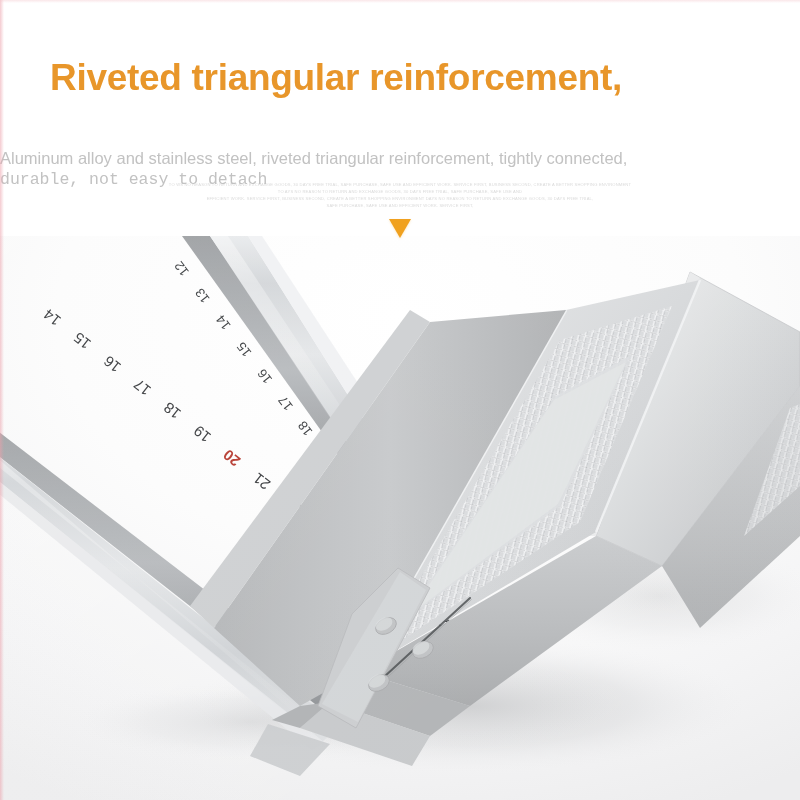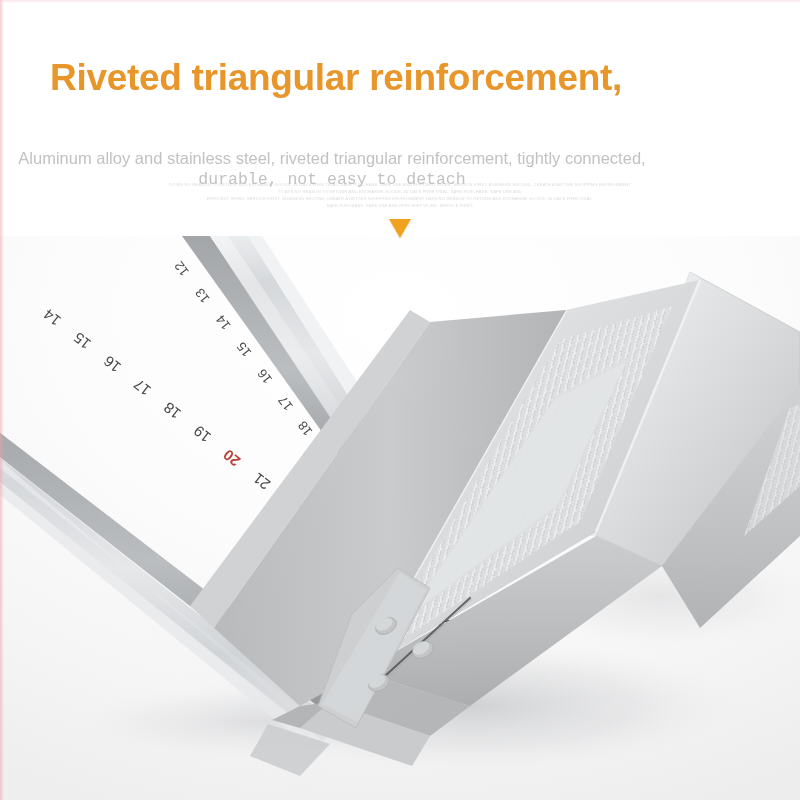--- a/index.html
+++ b/index.html
@@ -36,21 +36,20 @@
     font-size:37px;
     font-weight:bold;
     line-height:1.22;
     letter-spacing:-0.3px;
     z-index:30;
   }
   .headline .l2 { display:block; }
 
   .subtitle {
     position:absolute; top:147px; left:0; width:664px;
-    text-align:center;
     color:#c2c2c2;
     font-size:16.5px;
     font-weight:normal;
     line-height:1.35;
     z-index:29;
   }
   .subtitle .s2 { display:block;font-family:Liberation Mono, monospace; }
 
   .microtext {
     position:absolute; top:181px; left:0; width:800px;

